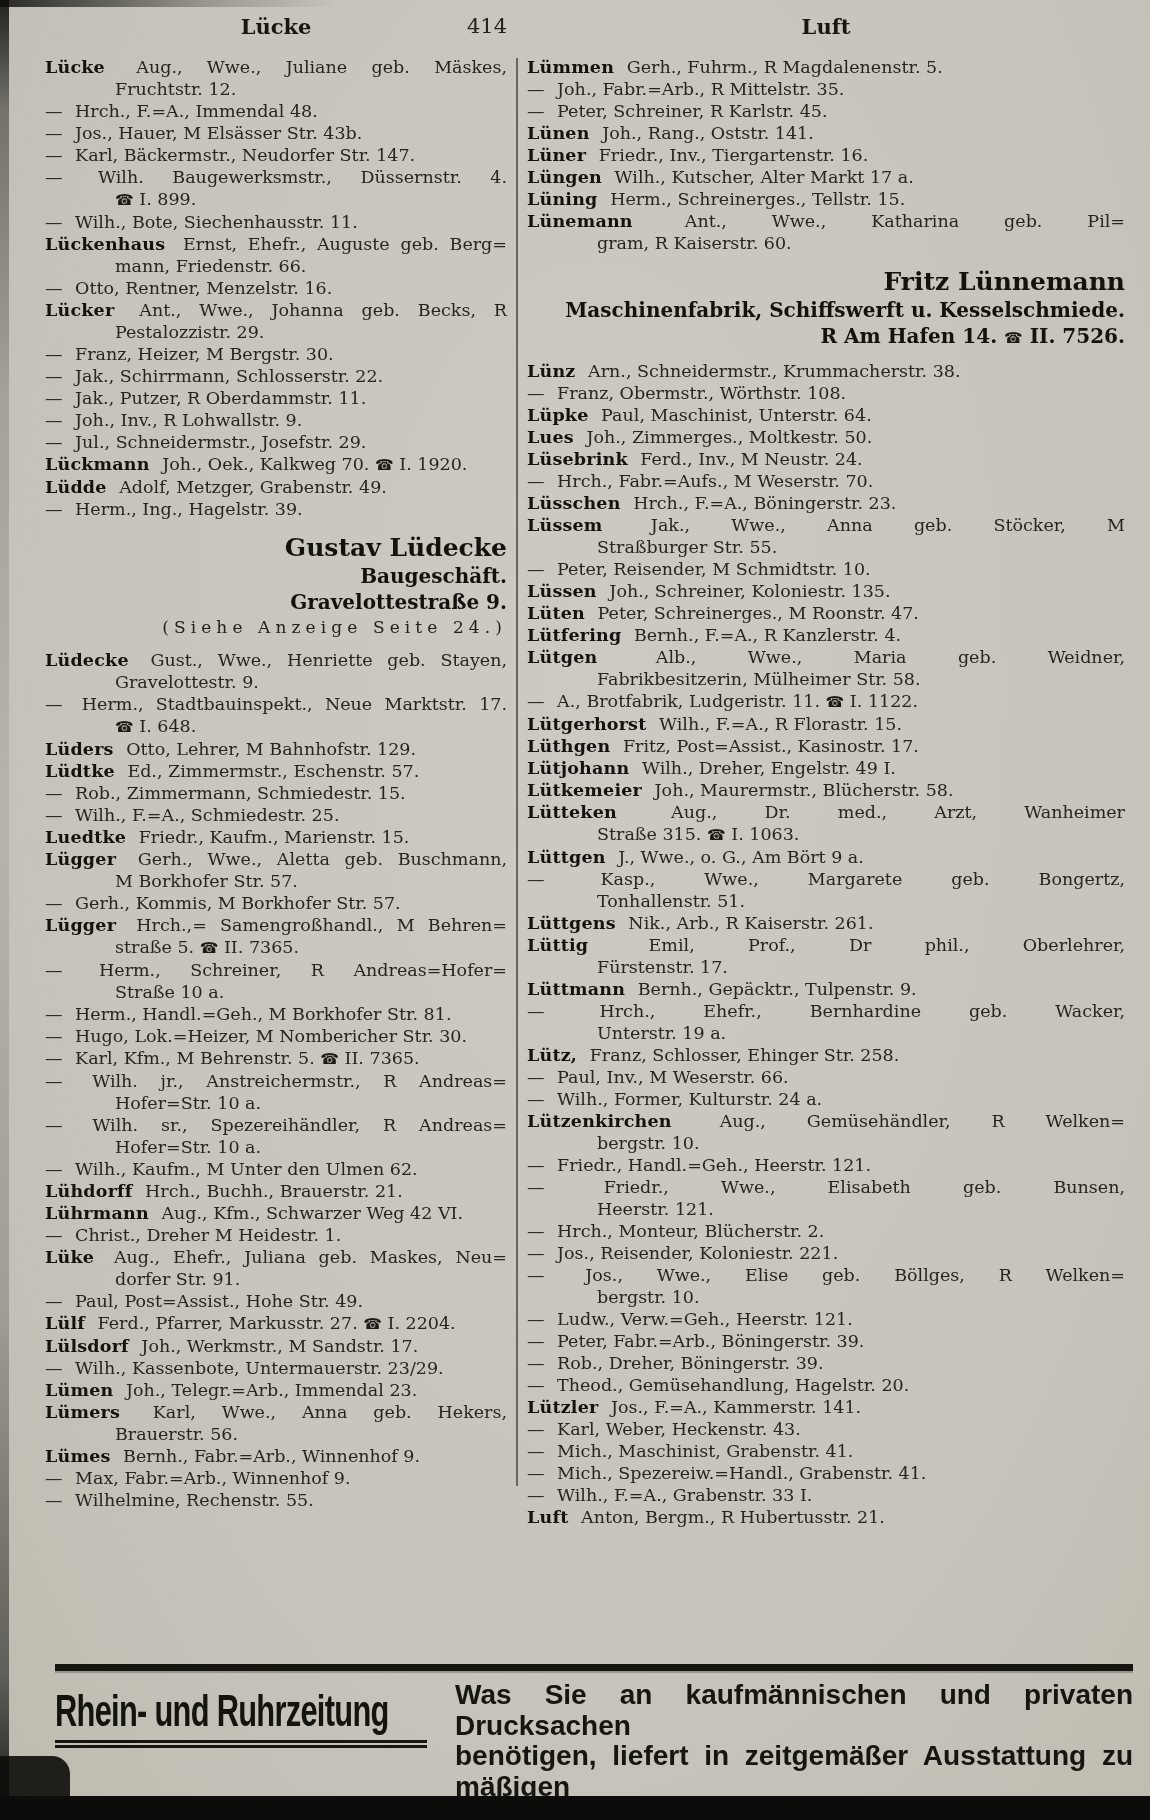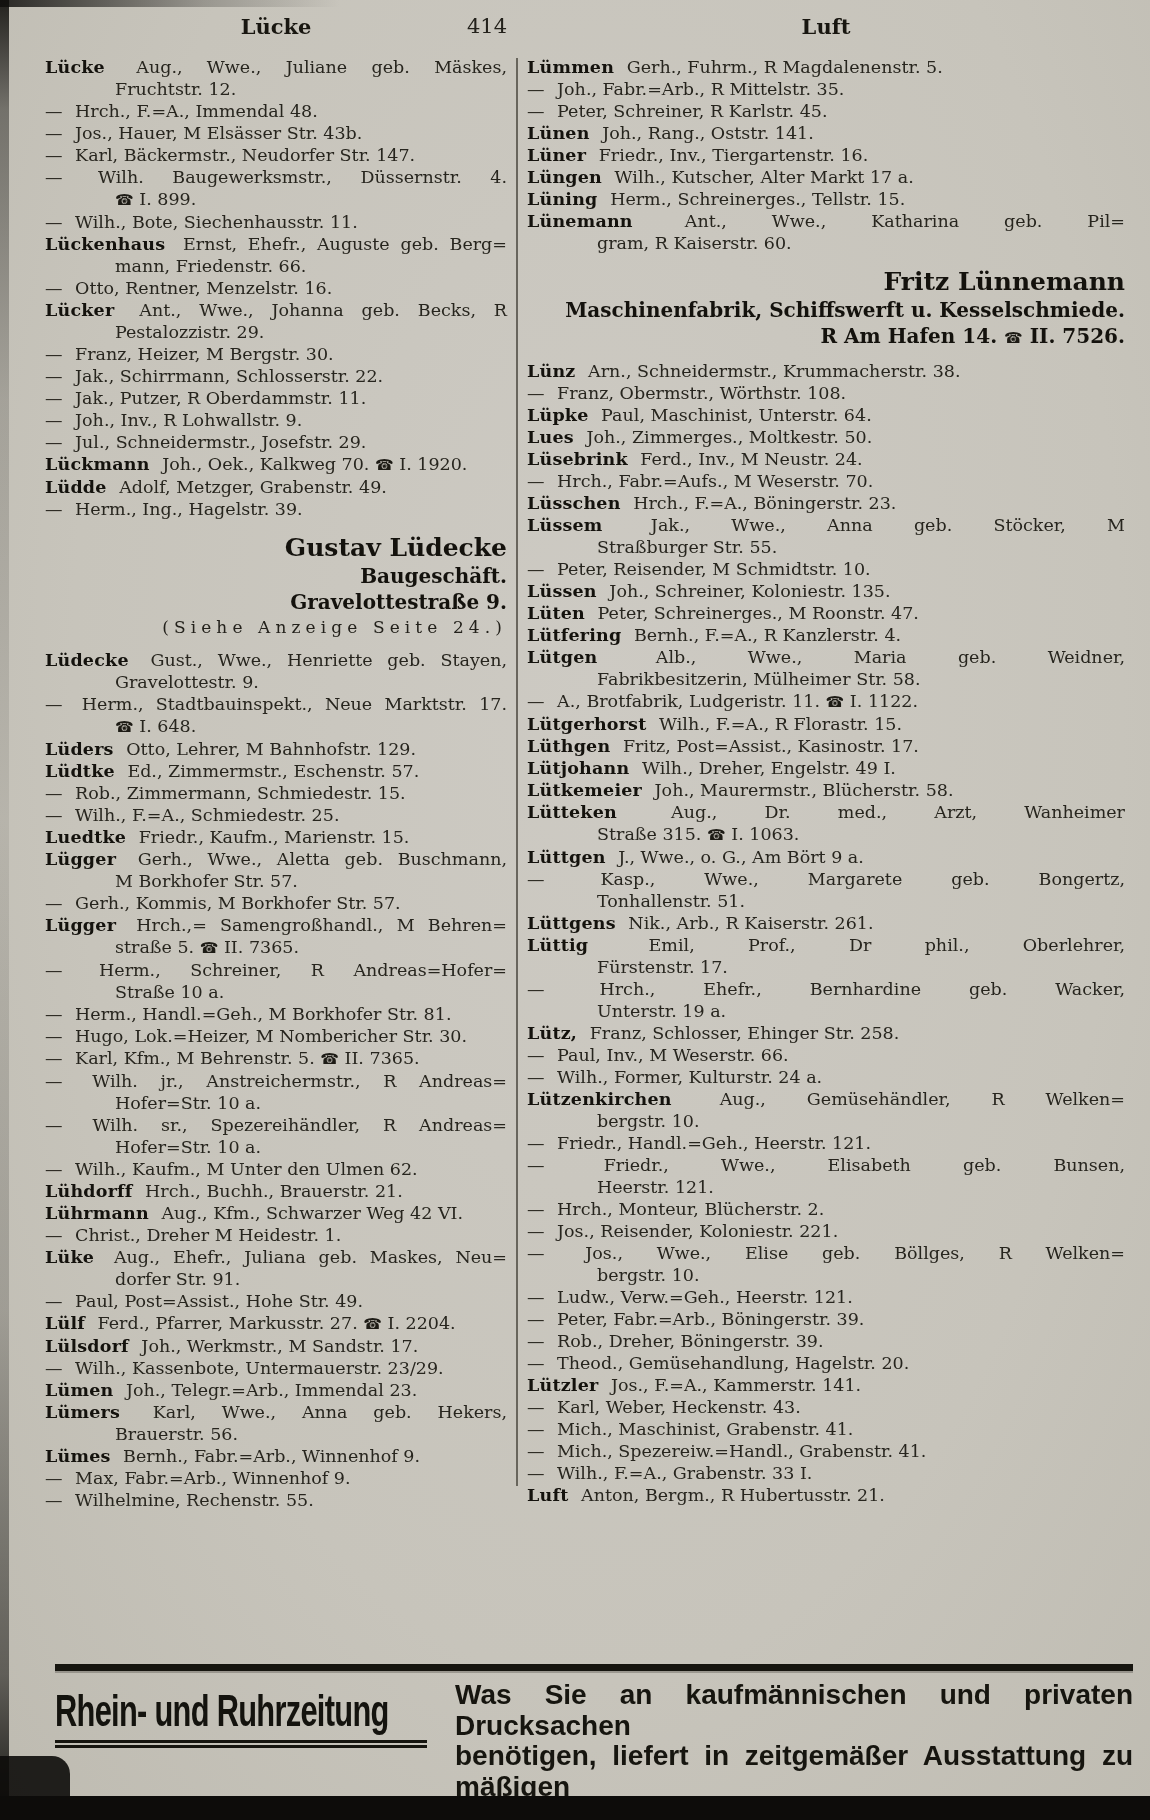--- a/index.html
+++ b/index.html
@@ -329,20 +329,23 @@
         <div class="cont">Tonhallenstr. 51.</div>
       </div>
       <div class="entry">
         <div class="l1"><span class="lead bold">Lüttgens</span> Nik., Arb., R Kaiserstr. 261.</div>
       </div>
       <div class="entry">
         <div class="l1 j"><span class="lead bold">Lüttig</span> Emil, Prof., Dr phil., Oberlehrer,</div>
         <div class="cont">Fürstenstr. 17.</div>
       </div>
       <div class="entry">
+        <div class="l1"><span class="lead bold">Lüttmann</span> Bernh., Gepäcktr., Tulpenstr. 9.</div>
+      </div>
+      <div class="entry">
         <div class="l1 j"><span class="lead">—</span> Hrch., Ehefr., Bernhardine geb. Wacker,</div>
         <div class="cont">Unterstr. 19 a.</div>
       </div>
       <div class="entry">
         <div class="l1"><span class="lead bold">Lütz,</span> Franz, Schlosser, Ehinger Str. 258.</div>
       </div>
       <div class="entry">
         <div class="l1"><span class="lead">—</span> Paul, Inv., M Weserstr. 66.</div>
       </div>
       <div class="entry">

